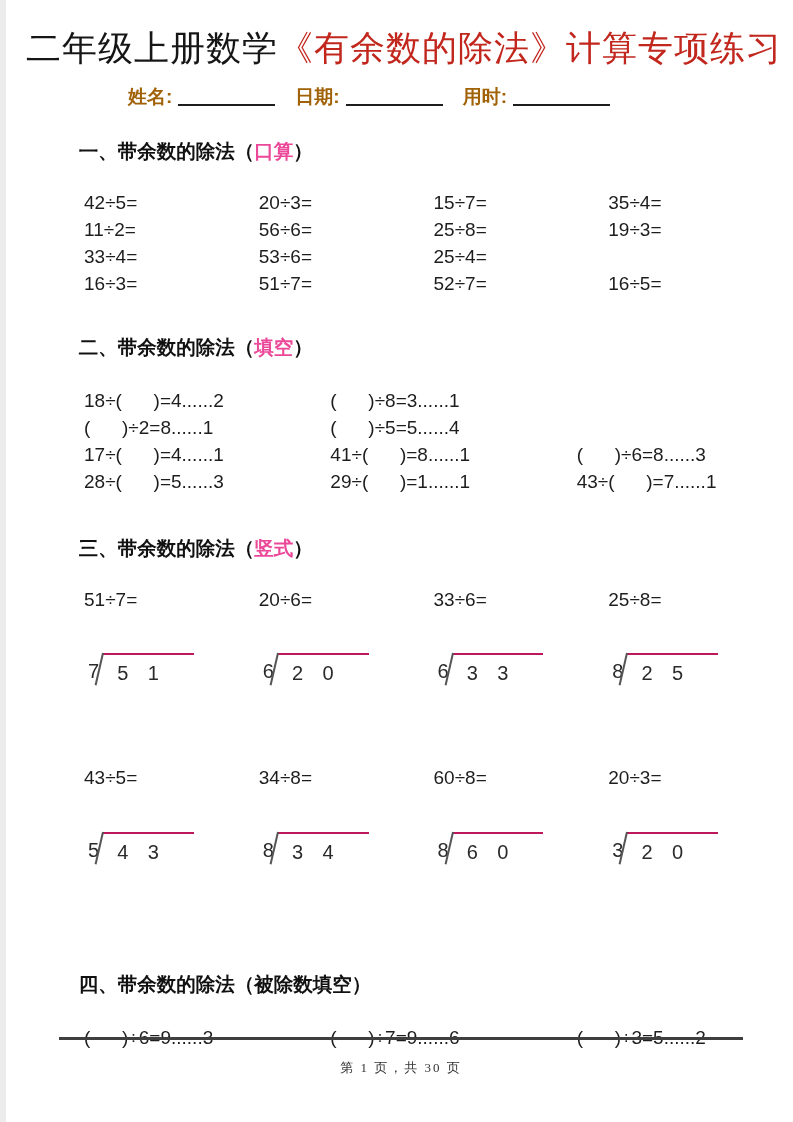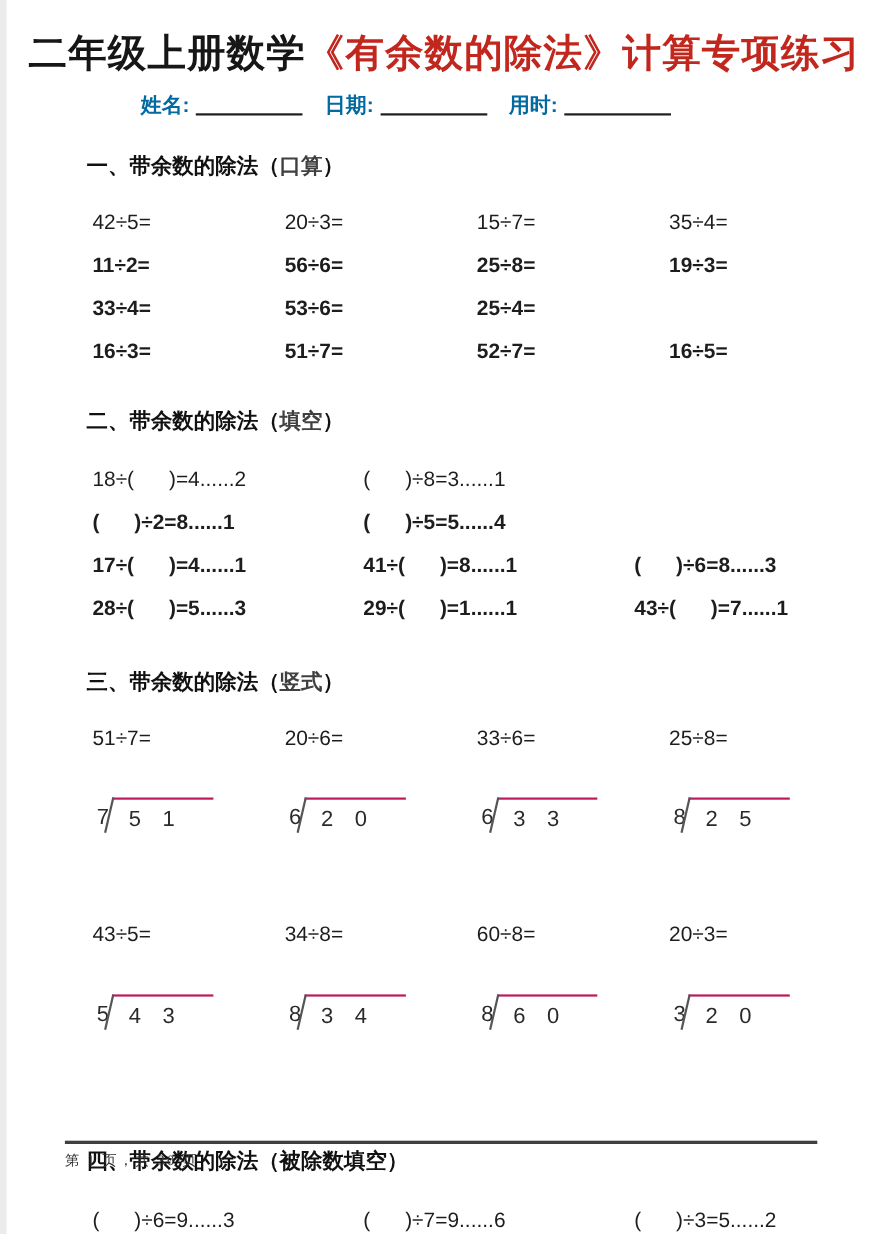--- a/index.html
+++ b/index.html
@@ -6,69 +6,69 @@
   body{
     width:793px;height:1122px;position:relative;overflow:hidden;
     background:#ffffff;color:#1d1d1d;
     font-family:"Liberation Sans", sans-serif;
   }
   .scan-edge{position:absolute;left:0;top:0;width:6px;height:100%;background:#ececec;}
 
   
   .title{
     margin:26px 26px 0;text-align:center;
-    font-family:"Liberation Serif", serif;font-weight:bold;
+    font-family:"Liberation Serif", serif;font-weight:normal;
     font-size:35px;line-height:46px;letter-spacing:1px;white-space:nowrap;
   }
   .title .t-black{color:#161616;}
   .title .t-red{color:#c2271e;}
 
   
-  .info{margin:12px 0 0 128px;font-size:19px;font-weight:bold;line-height:26px;color:#0369a1;}
+  .info{margin:12px 0 0 128px;font-size:19px;font-weight:bold;line-height:26px;color:#a16207;}
   .blank{
     display:inline-block;width:97px;height:16px;
     border-bottom:2px solid #1d1d1d;margin:0 20px 0 6px;vertical-align:-3px;
   }
   .blank:last-child{margin-right:0;}
 
   
   .sec-heading{
     margin-left:57px;font-size:19.5px;font-weight:bold;line-height:24px;color:#111;
     white-space:pre;
   }
-  .sec-heading .tag-teal{color:#404040;}
+  .sec-heading .tag-teal{color:#ec4899;}
   .sec-heading .tag-black{color:#111;}
 
   
   .grid4{display:grid;grid-template-columns:repeat(4,1fr);padding:0 10px 0 84px;}
   .grid3{display:grid;grid-template-columns:repeat(3,1fr);padding:0 10px 0 84px;gap:40px;}
   .eq{white-space:pre;font-size:19px;line-height:22px;color:#1d1d1d;}
 
   .mt5{margin-top:5px;}   .mt7{margin-top:7px;}
-  .mt16{margin-top:16px;} .mt17{margin-top:17px;font-weight:bold;}
+  .mt16{margin-top:16px;} .mt17{margin-top:5px;}
   .mt19{margin-top:19px;} .mt42{margin-top:42px;} .mt43{margin-top:43px;}
   .mt82{margin-top:82px;} .mt84{margin-top:84px;}
 
   
   .bracket-cell{padding-left:4px;}
   .ldiv{display:inline-flex;align-items:flex-start;font-size:20px;line-height:24px;color:#2a2a2a;}
   .ldiv .divisor{padding-top:6px;}
   .ldiv .dividend{
     border-top:2px solid #be185d;margin-left:3px;padding:6px 28px 0 15px;
     position:relative;letter-spacing:7px;white-space:pre;
   }
   .ldiv .dividend::before{
     content:"";position:absolute;left:0;top:-2px;width:2px;height:33px;
     background:#555;transform-origin:top center;transform:rotate(13deg);
   }
 
   
   .footer{
     position:absolute;top:1037px;left:59px;width:684px;
-    border-top:3px solid #3f3f3f;padding-top:6px;
+    border-top:3px solid #3f3f3f;text-align:center;padding-top:18px;
   }
   .footer .page-num{
     font-family:"Liberation Serif", serif;font-size:13px;color:#333;letter-spacing:2px;
   }
 </style>
 </head>
 <body>
 
 <div class="scan-edge"></div>
 

